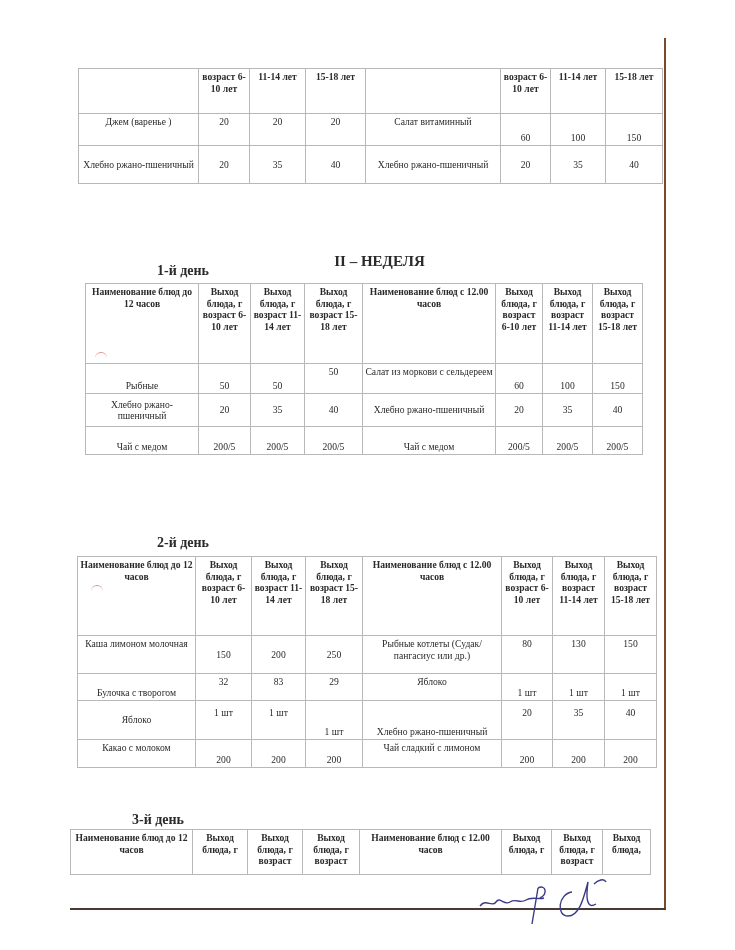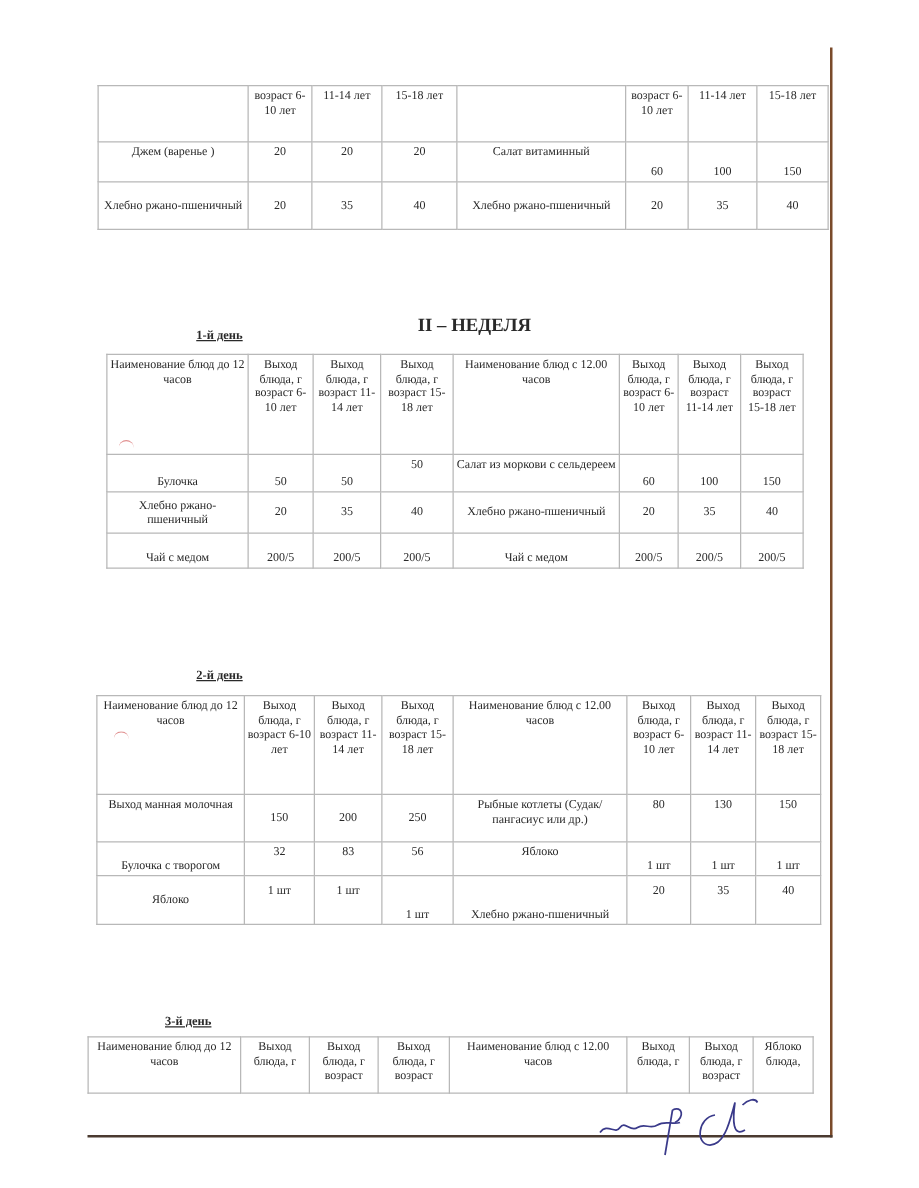--- a/index.html
+++ b/index.html
@@ -12,25 +12,25 @@
     }
     .page-border-bottom {
       position: absolute; left: 70px; top: 908px; width: 596px; height: 2px; background: #4a3a30;
     }
     table.menu {
       position: absolute; border-collapse: collapse; table-layout: fixed; font-size: 9.6px; line-height: 1.2;
     }
     table.menu td, table.menu th {
       border: 1px solid #b8b8b8; text-align: center; vertical-align: top; padding: 2px 2px; overflow: hidden;
     }
-    table.menu th { font-weight: normal; }
+    table.menu th { font-weight: bold; }
     .bottom { vertical-align: bottom !important; }
     .middle { vertical-align: middle !important; }
     .heading {
-      position: absolute; font-weight: bold; font-size: 10px; text-decoration: underline;
+      position: absolute; font-weight: bold; font-size: 14px;
     }
     .week-title { position: absolute; left: 0; width: 735px; text-align: center; top: 253px; font-weight: bold; font-size: 15px; padding-left: 12px; }
     .mark {
       position: absolute; width: 12px; height: 6px; border-top: 1px solid #c44; border-radius: 8px 8px 0 0; opacity: 0.6;
     }
     .signature { position: absolute; left: 476px; top: 876px; }
   </style>
 </head>
 <body>
 
@@ -101,21 +101,21 @@
     <th>Наименование блюд до 12 часов</th>
     <th>Выход блюда, г возраст 6-10 лет</th>
     <th>Выход блюда, г возраст 11-14 лет</th>
     <th>Выход блюда, г возраст 15-18 лет</th>
     <th>Наименование блюд с 12.00 часов</th>
     <th>Выход блюда, г возраст 6-10 лет</th>
     <th>Выход блюда, г возраст 11-14 лет</th>
     <th>Выход блюда, г возраст 15-18 лет</th>
   </tr>
   <tr style="height:30px">
-    <td class="bottom">Булочка</td>
+    <td class="bottom">Рыбные</td>
     <td class="bottom">50</td>
     <td class="bottom">50</td>
     <td>50</td>
     <td>Салат из моркови с сельдереем</td>
     <td class="bottom">60</td>
     <td class="bottom">100</td>
     <td class="bottom">150</td>
   </tr>
   <tr style="height:33px">
     <td class="middle">Хлебно ржано-пшеничный</td>
@@ -159,48 +159,58 @@
     <th>Наименование блюд до 12 часов</th>
     <th>Выход блюда, г возраст 6-10 лет</th>
     <th>Выход блюда, г возраст 11-14 лет</th>
     <th>Выход блюда, г возраст 15-18 лет</th>
     <th>Наименование блюд с 12.00 часов</th>
     <th>Выход блюда, г возраст 6-10 лет</th>
     <th>Выход блюда, г возраст 11-14 лет</th>
     <th>Выход блюда, г возраст 15-18 лет</th>
   </tr>
   <tr style="height:38px">
-    <td>Выход манная молочная</td>
+    <td>Каша лимоном молочная</td>
     <td class="middle">150</td>
     <td class="middle">200</td>
     <td class="middle">250</td>
     <td>Рыбные котлеты (Судак/пангасиус или др.)</td>
     <td>80</td>
     <td>130</td>
     <td>150</td>
   </tr>
   <tr style="height:27px">
     <td class="bottom">Булочка с творогом</td>
     <td>32</td>
     <td>83</td>
-    <td>56</td>
+    <td>29</td>
     <td>Яблоко</td>
     <td class="bottom">1 шт</td>
     <td class="bottom">1 шт</td>
     <td class="bottom">1 шт</td>
   </tr>
   <tr style="height:39px">
     <td class="middle">Яблоко</td>
     <td style="padding-top:6px">1 шт</td>
     <td style="padding-top:6px">1 шт</td>
     <td class="bottom">1 шт</td>
     <td class="bottom">Хлебно ржано-пшеничный</td>
     <td style="padding-top:6px">20</td>
     <td style="padding-top:6px">35</td>
     <td style="padding-top:6px">40</td>
+  </tr>
+  <tr style="height:28px">
+    <td>Какао с молоком</td>
+    <td class="bottom">200</td>
+    <td class="bottom">200</td>
+    <td class="bottom">200</td>
+    <td>Чай сладкий с лимоном</td>
+    <td class="bottom">200</td>
+    <td class="bottom">200</td>
+    <td class="bottom">200</td>
   </tr>
 </tbody>
   </table>
 <div class="mark" style="left:91px; top:585px;"></div>
 
 <div class="heading" style="left:132px; top:812px;">3-й день</div>
 
 <table class="menu" style="left:70px; top:829px; width:580px;">
   <colgroup>
     <col style="width:122px">
@@ -214,21 +224,21 @@
   </colgroup>
   <tbody>
       <tr style="height:45px">
     <th>Наименование блюд до 12 часов</th>
     <th>Выход блюда, г</th>
     <th>Выход блюда, г возраст</th>
     <th>Выход блюда, г возраст</th>
     <th>Наименование блюд с 12.00 часов</th>
     <th>Выход блюда, г</th>
     <th>Выход блюда, г возраст</th>
-    <th>Яблоко блюда,</th>
+    <th>Выход блюда,</th>
   </tr>
 </tbody>
   </table>
 
 <svg class="signature" width="150" height="50" viewBox="0 0 150 50">
   <path d="M4 30 C 10 22, 16 32, 20 26 C 24 20, 28 30, 34 26 C 40 22, 44 28, 50 24 C 56 20, 62 24, 68 22" fill="none" stroke="#3a3a8a" stroke-width="1.4"></path>
   <path d="M62 12 C 60 24, 58 36, 56 48" fill="none" stroke="#3a3a8a" stroke-width="1.4"></path>
   <path d="M62 12 C 70 8, 72 18, 64 22" fill="none" stroke="#3a3a8a" stroke-width="1.4"></path>
   <path d="M96 16 C 82 18, 80 40, 92 40 C 104 40, 108 20, 112 6 C 110 20, 110 34, 120 28" fill="none" stroke="#3a3a8a" stroke-width="1.4"></path>
   <path d="M118 8 C 122 4, 128 2, 130 6" fill="none" stroke="#3a3a8a" stroke-width="1.4"></path>

